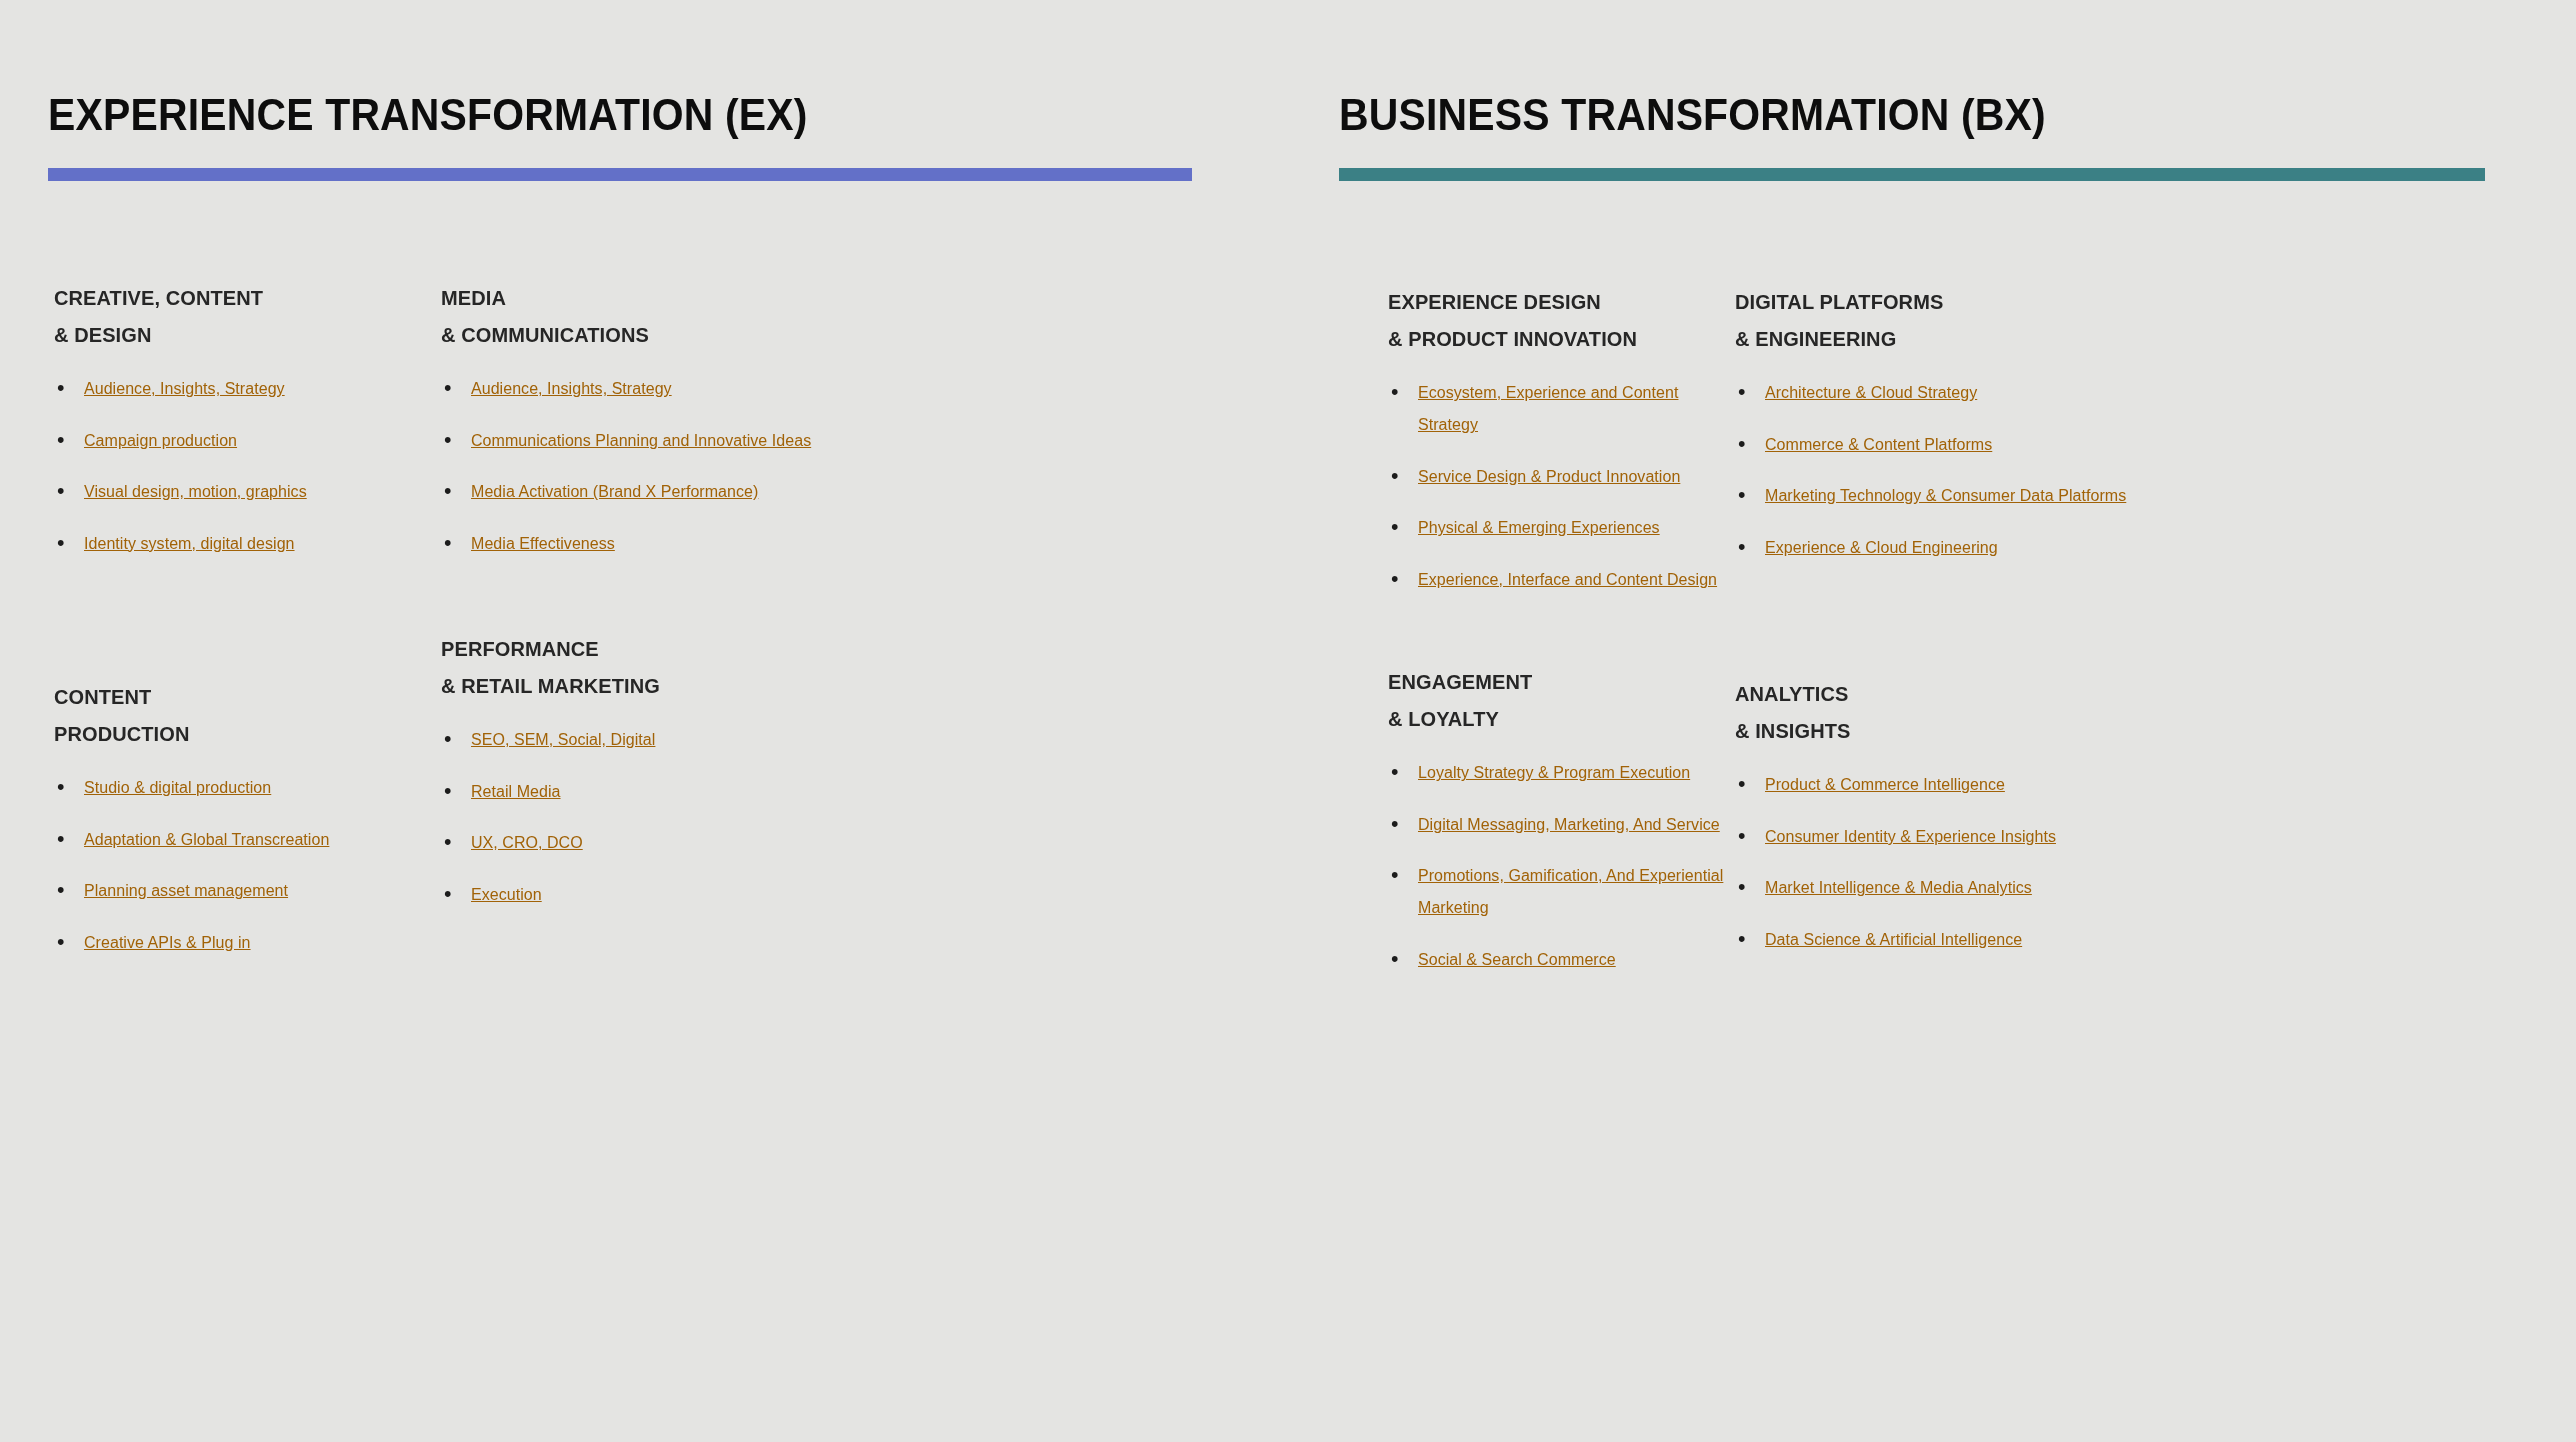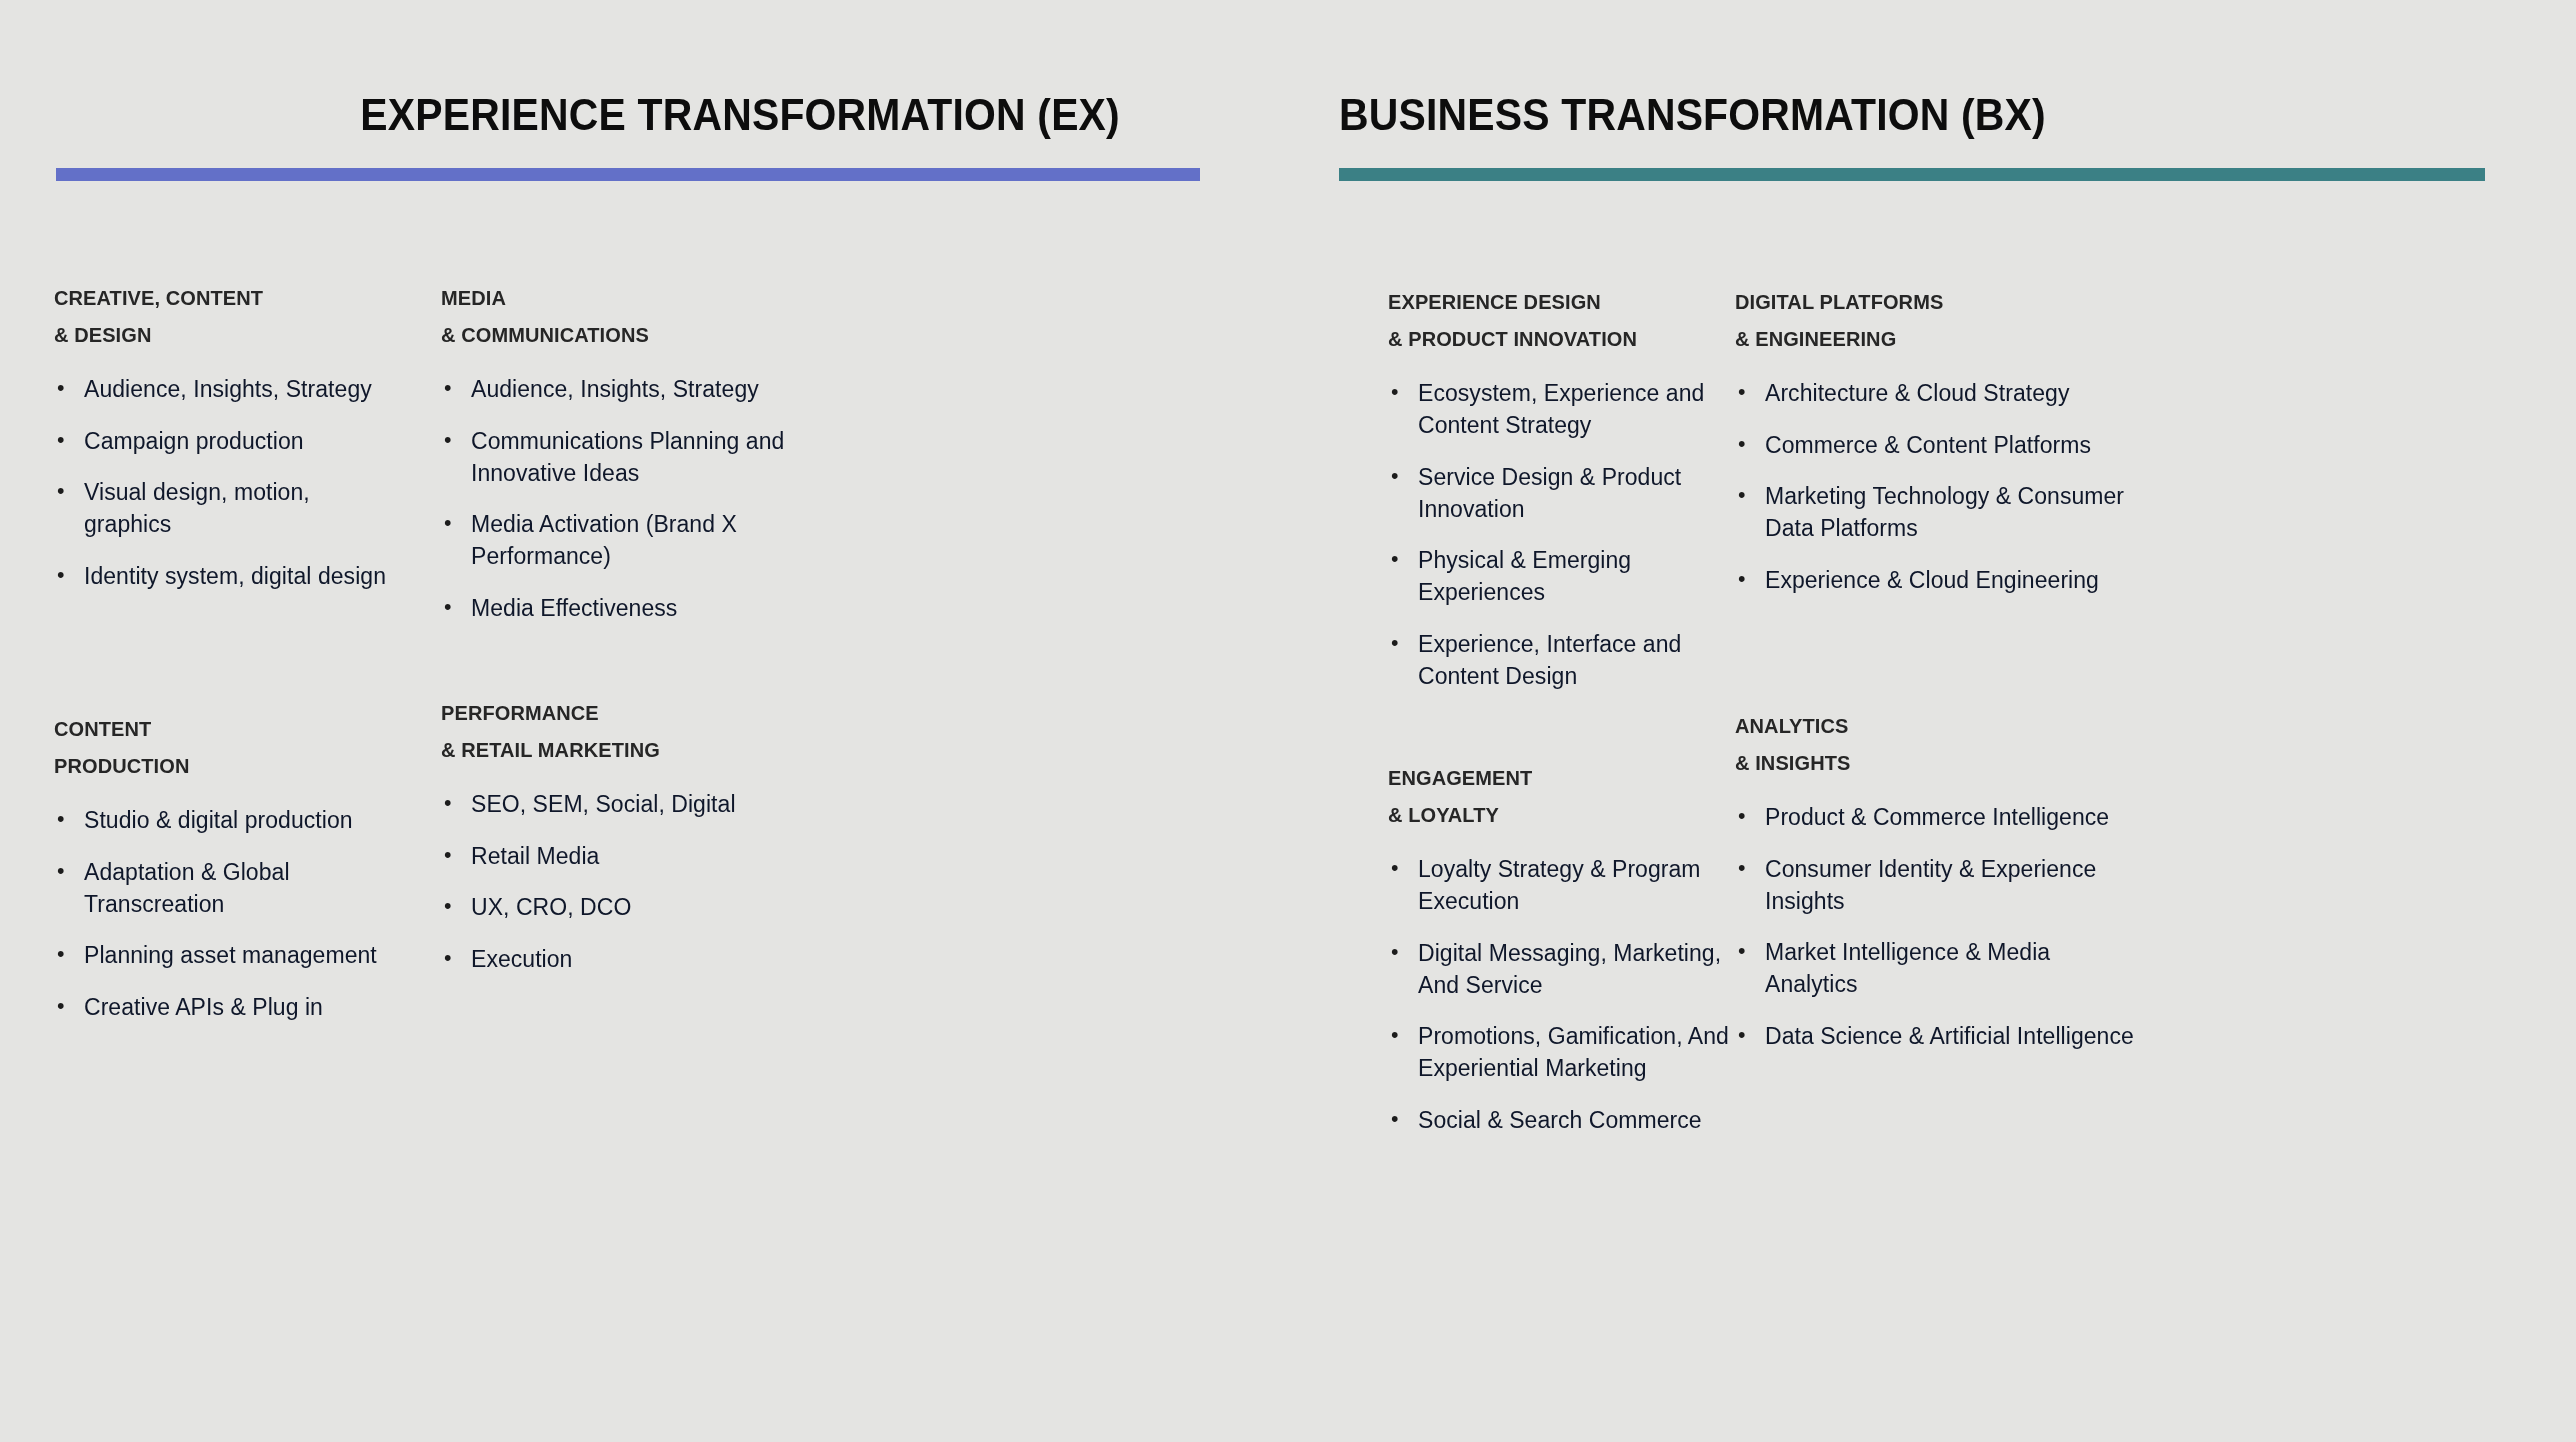--- a/index.html
+++ b/index.html
@@ -26,21 +26,21 @@
     height: 1442px;
   }
   .section-ex { left: 0;    width: 1292px; }
   .section-bx { left: 1283px; width: 1293px; }
 
   
   .section-header {
     position: absolute;
     top: 89px;
   }
-  .section-ex .section-header { left: 56px;  width: 1144px; text-align: right; }
+  .section-ex .section-header { left: 48px;  width: 1144px; }
   .section-bx .section-header { left: 56px;  width: 1146px; }
 
   .section-title {
     font-family: "Liberation Sans Narrow", "Liberation Sans", sans-serif;
     font-size: 44px;
     font-weight: 700;
     letter-spacing: 0.2px;
     color: #0d0d0d;
     line-height: 51px;
     white-space: nowrap;
@@ -81,26 +81,27 @@
     letter-spacing: 0.1px;
     white-space: pre-line;
     margin-bottom: 19.4px;
   }
 
   ul.bullets { list-style: none; }
 
   ul.bullets li {
     position: relative;
     padding-left: 30px;
-    font-size: 23px;
+    font-size: 16px;
     font-weight: 300;
-    color: #0f172a;
+    color: #a16207;
     line-height: 32px;
     margin-bottom: 19.4px;
     letter-spacing: 0.05px;
+    text-decoration: underline;
   }
   ul.bullets li::before {
     content: "\2022";
     position: absolute;
     left: 2.9px;
     top: -1px;
     font-size: 21.4px;
     color: #1c1c1c;
   }
 

